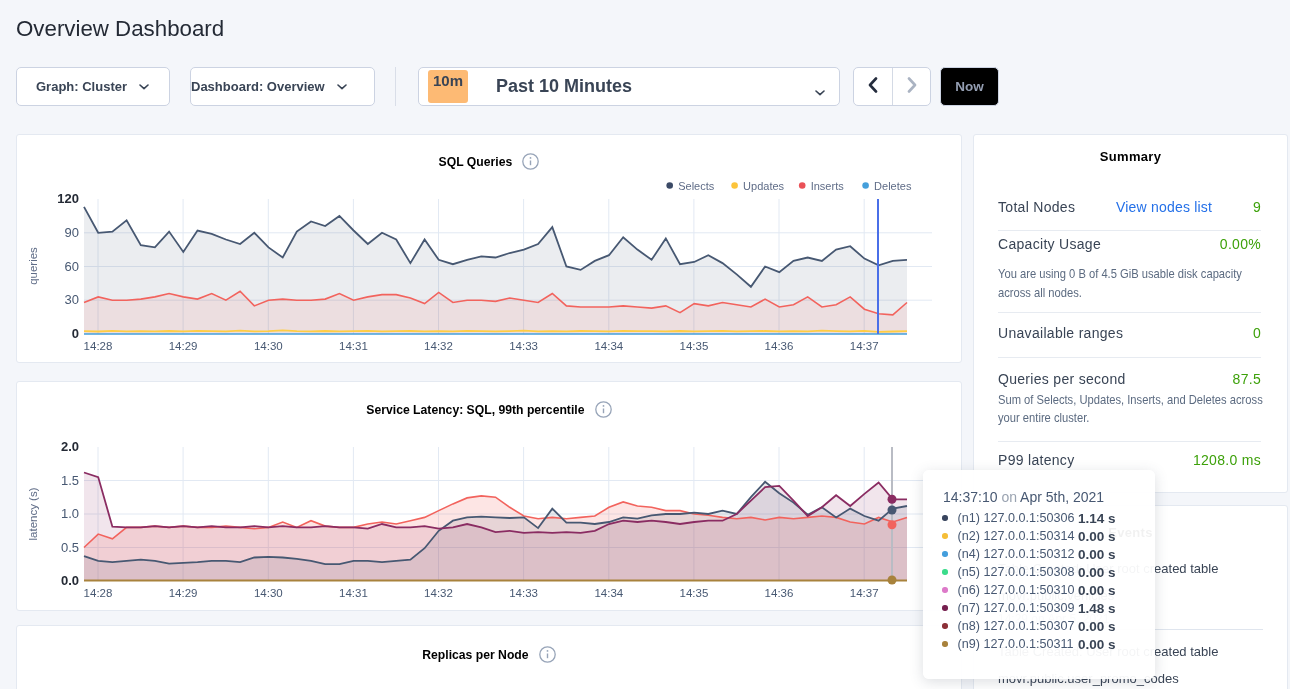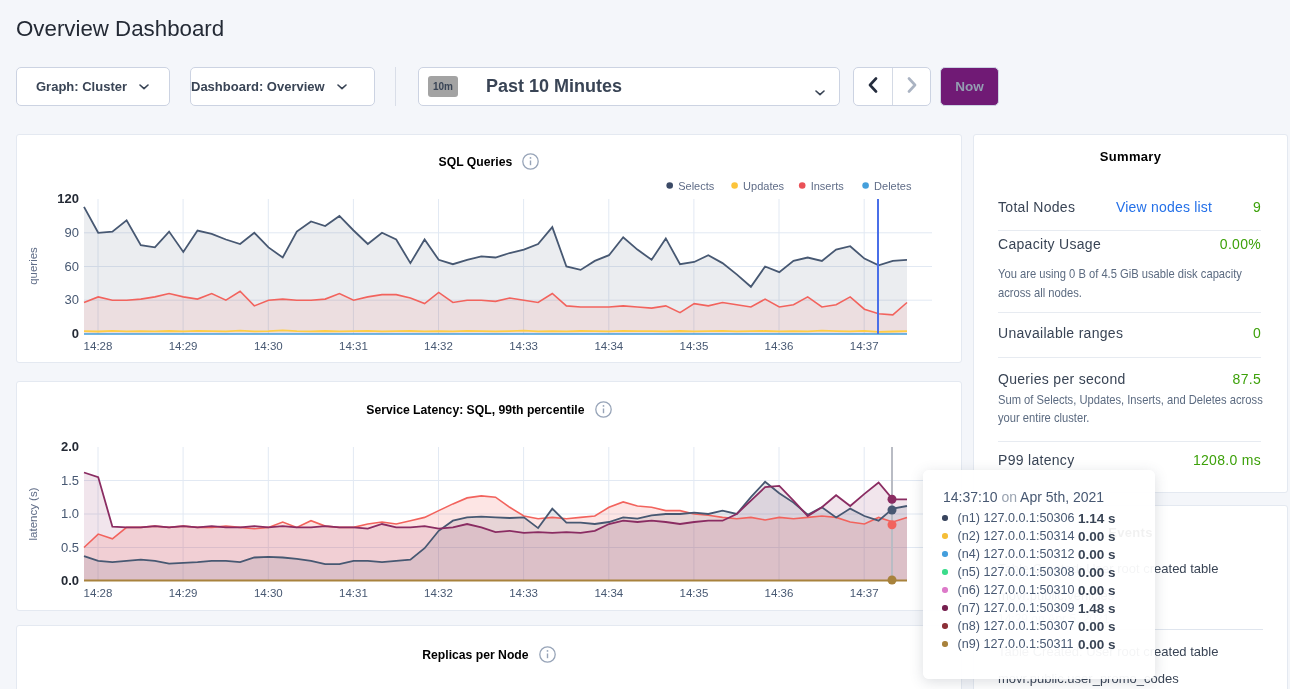--- a/index.html
+++ b/index.html
@@ -34,36 +34,36 @@
       </svg>
     </span></div>
 <div class="btn" style="left:190px; width:185px; ">Dashboard: Overview
   <span style="margin-left:12px; display:inline-flex;">
       <svg width="10" height="6" viewBox="0 0 10 6">
         <polyline points="1,1 5,4.7 9,1" fill="none" stroke="#394455" stroke-width="1.6" stroke-linecap="round" stroke-linejoin="round"></polyline>
       </svg>
     </span></div>
 <div class="abs" style="left:395px; top:67px; width:1px; height:39px; background:#d9dee8;"></div>
 <div class="btn" style="left:418px; width:422px; padding-left:9px;">
-  <span style="background:#a3a3a3; border-radius:3px; height:21px; line-height:21px; padding:0 5px; font-size:10px;">10m</span>
+  <span style="background:#fdba74; border-radius:3px; height:33px; line-height:21px; padding:0 5px; font-size:15px;">10m</span>
   <span style="margin-left:28px; font-size:18px;">Past 10 Minutes</span>
   <span style="position:absolute; left:396px; top:16px;"><svg width="10" height="6" viewBox="0 0 10 6">
         <polyline points="1,1 5,4.7 9,1" fill="none" stroke="#394455" stroke-width="1.6" stroke-linecap="round" stroke-linejoin="round"></polyline>
       </svg></span>
   </div>
 <div class="btn" style="left:853px; width:78px; padding:0;">
   <span style="width:38px; text-align:center;"><svg width="10" height="16" viewBox="0 0 10 16">
         <polyline points="8,1.5 2,8 8,14.5" fill="none" stroke="#242c3d" stroke-width="2.6" stroke-linecap="round" stroke-linejoin="round"></polyline>
       </svg></span>
   <span style="width:1px; height:37px; background:#d4dae5;"></span>
   <span style="width:37px; text-align:center;"><svg width="10" height="16" viewBox="0 0 10 16">
         <polyline points="2,1.5 8,8 2,14.5" fill="none" stroke="#aab3c2" stroke-width="2.6" stroke-linecap="round" stroke-linejoin="round"></polyline>
       </svg></span>
   </div>
-<div class="btn" style="left:940px; width:59px; justify-content:center; color:#949eb2; font-size:13.5px; background:#701a75;">Now</div>
+<div class="btn" style="left:940px; width:59px; justify-content:center; color:#949eb2; font-size:13.5px; background:#000000;">Now</div>
 
 <div class="card" style="left:16px; top:134px; width:946px; height:229px;">
   <div class="ctitle" style="top:18px;">SQL Queries&nbsp;&nbsp; <svg width="17" height="17" viewBox="0 0 17 17" style="vertical-align:-4px">
         <circle cx="8.5" cy="8.5" r="7.7" fill="none" stroke="#97a4b8" stroke-width="1.3"></circle>
         <line x1="8.5" y1="7.5" x2="8.5" y2="12.2" stroke="#97a4b8" stroke-width="1.4"></line>
         <circle cx="8.5" cy="4.9" r="0.9" fill="#97a4b8"></circle>
       </svg></div>
   <svg class="abs" style="left:0; top:0;" width="944" height="227" font-family="&quot;Liberation Sans&quot;, sans-serif">
 <line x1="81.0" y1="64" x2="81.0" y2="199" stroke="#e2e9f3" stroke-width="1"></line>
 <line x1="166.1" y1="64" x2="166.1" y2="199" stroke="#e2e9f3" stroke-width="1"></line>

